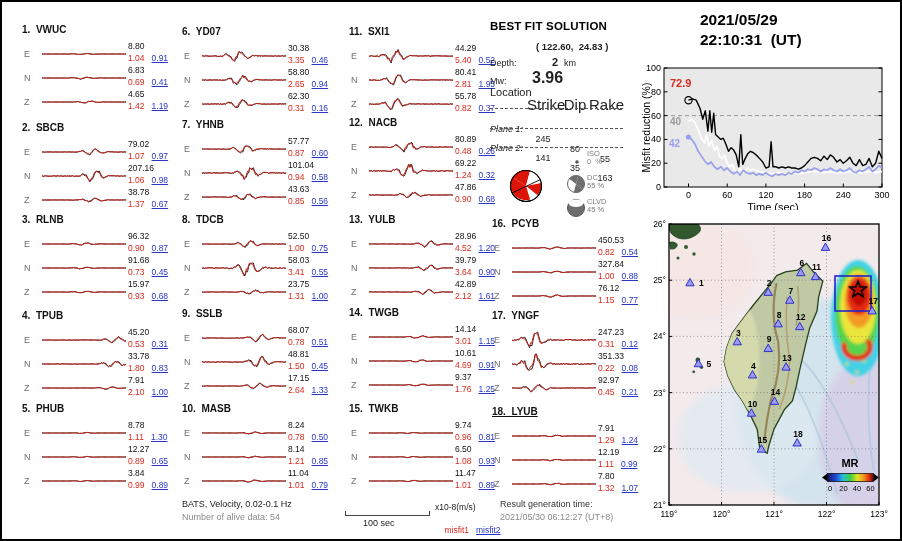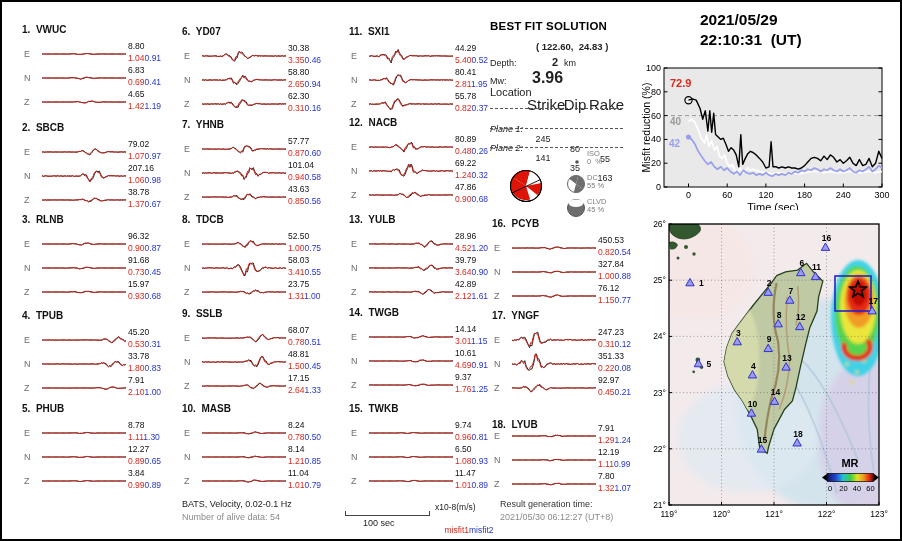--- a/index.html
+++ b/index.html
@@ -5,21 +5,21 @@
   html,body{margin:0;padding:0;background:#fff;}
   #fig{position:relative;width:902px;height:541px;background:#fff;border:2px solid #000;
        box-sizing:border-box;font-family:"Liberation Sans",sans-serif;overflow:hidden;}
   .abs{position:absolute;}
   .st-header{position:absolute;font-size:10px;font-weight:bold;color:#111;white-space:pre;}
   .st-row{position:absolute;width:164px;height:24px;}
   .ch-letter{position:absolute;left:2px;top:7px;font-size:9px;color:#6e6e6e;}
   .wave{position:absolute;left:20px;top:1px;}
   .amp{position:absolute;left:106px;top:-1px;font-size:8.5px;color:#111;white-space:pre;}
   .mis{position:absolute;left:106px;top:11px;font-size:8.5px;white-space:pre;}
-  .m1{color:#d82a1e;} .m2{color:#2736c8;}
+  .m1{color:#d82a1e;} .m2{color:#2736c8;margin-left:7px;text-decoration:underline;}
   
   #solution{left:488px;top:18px;width:170px;height:200px;}
   .sol-h{position:absolute;left:0;top:0;font-size:11.5px;font-weight:bold;color:#000;letter-spacing:.2px;}
   .sol-row{position:absolute;font-size:9px;color:#222;white-space:pre;}
   .sol-b{font-weight:bold;font-size:9.5px;}
   .dash{position:absolute;border-top:1px dashed #555;height:0;}
   .thead{position:absolute;font-size:15px;color:#222;}
   .c-lab{position:absolute;left:0;font-style:italic;}
   .c-str{position:absolute;left:37px;width:32px;text-align:center;}
   .c-dip{position:absolute;left:71px;width:28px;text-align:center;}
@@ -513,21 +513,21 @@
       </div>
       <div class="st-row" style="left: 490px; top: 374px;">
         <span class="ch-letter">Z</span>
         <svg class="wave" width="84" height="22">
           <path d="M0.0,11.1L1.2,10.9L2.3,10.8L3.5,11.1L4.7,11.1L5.8,11.1L7.0,11.3L8.2,11.0L9.3,11.2L10.5,10.3L11.7,9.8L12.8,10.0L14.0,9.4L15.2,10.8L16.3,11.2L17.5,12.9L18.7,14.7L19.8,14.5L21.0,13.6L22.2,12.3L23.3,11.3L24.5,9.7L25.7,8.3L26.8,8.2L28.0,7.4L29.2,9.3L30.3,9.7L31.5,11.1L32.7,11.7L33.8,12.9L35.0,12.7L36.2,12.1L37.3,11.6L38.5,10.7L39.7,10.9L40.8,11.0L42.0,11.0L43.2,11.1L44.3,10.9L45.5,11.3L46.7,11.0L47.8,11.2L49.0,11.2L50.2,11.1L51.3,10.9L52.5,11.1L53.7,11.0L54.8,10.8L56.0,11.0L57.2,10.9L58.3,11.0L59.5,10.8L60.7,11.1L61.8,10.9L63.0,11.1L64.2,11.1L65.3,10.8L66.5,11.0L67.7,10.9L68.8,11.1L70.0,10.8L71.2,11.0L72.3,11.1L73.5,11.1L74.7,11.2L75.8,11.0L77.0,11.0L78.2,10.8L79.3,11.0L80.5,11.0L81.7,10.8L82.8,10.8L84.0,11.0" fill="none" stroke="#111111" stroke-width="0.9"></path>
           <path d="M0.0,11.1L1.2,10.9L2.3,10.9L3.5,11.1L4.7,11.1L5.8,11.0L7.0,11.2L8.2,10.9L9.3,10.9L10.5,10.2L11.7,9.7L12.8,10.3L14.0,9.9L15.2,11.5L16.3,11.9L17.5,13.5L18.7,14.8L19.8,14.0L21.0,12.5L22.2,10.9L23.3,10.0L24.5,8.8L25.7,8.0L26.8,8.7L28.0,8.4L29.2,10.3L30.3,10.5L31.5,11.6L32.7,11.9L33.8,12.8L35.0,12.5L36.2,11.7L37.3,11.3L38.5,10.5L39.7,10.8L40.8,11.0L42.0,11.0L43.2,11.1L44.3,10.9L45.5,11.2L46.7,11.0L47.8,11.2L49.0,11.1L50.2,11.1L51.3,10.9L52.5,11.1L53.7,11.1L54.8,10.8L56.0,11.1L57.2,10.9L58.3,11.0L59.5,10.8L60.7,11.1L61.8,10.9L63.0,11.1L64.2,11.2L65.3,10.8L66.5,11.0L67.7,10.9L68.8,11.0L70.0,10.8L71.2,10.9L72.3,11.1L73.5,11.1L74.7,11.2L75.8,11.0L77.0,11.0L78.2,10.9L79.3,11.1L80.5,11.0L81.7,10.8L82.8,10.9L84.0,11.0" fill="none" stroke="#cc1f14" stroke-width="1"></path>
         </svg>
         <div class="amp">92.97</div>
         <div class="mis"><span class="m1">0.45</span><span class="m2">0.21</span></div>
       </div>
-      <div class="st-header" style="left: 490px; top: 417px;">18.  LYUB</div>
+      <div class="st-header" style="left: 490px; top: 404px; text-decoration: underline;">18.  LYUB</div>
       <div class="st-row" style="left: 490px; top: 422px;">
         <span class="ch-letter">E</span>
         <svg class="wave" width="84" height="22">
           <path d="M0.0,11.0L1.2,11.0L2.3,11.0L3.5,11.0L4.7,11.0L5.8,11.0L7.0,11.0L8.2,11.0L9.3,11.0L10.5,11.0L11.7,11.0L12.8,11.0L14.0,11.0L15.2,11.0L16.3,11.0L17.5,11.0L18.7,11.0L19.8,11.0L21.0,11.0L22.2,11.1L23.3,11.0L24.5,11.1L25.7,11.1L26.8,11.0L28.0,11.0L29.2,10.8L30.3,10.7L31.5,10.8L32.7,10.7L33.8,10.7L35.0,11.1L36.2,11.5L37.3,11.5L38.5,11.5L39.7,11.7L40.8,11.4L42.0,11.0L43.2,10.4L44.3,10.5L45.5,10.2L46.7,10.5L47.8,10.5L49.0,10.9L50.2,11.3L51.3,11.2L52.5,11.2L53.7,11.2L54.8,11.0L56.0,11.0L57.2,11.0L58.3,11.0L59.5,10.9L60.7,11.0L61.8,11.0L63.0,11.0L64.2,11.0L65.3,11.0L66.5,11.0L67.7,11.0L68.8,11.1L70.0,11.0L71.2,11.0L72.3,11.0L73.5,11.0L74.7,11.0L75.8,11.0L77.0,11.0L78.2,11.0L79.3,11.0L80.5,11.0L81.7,11.0L82.8,11.0L84.0,11.0" fill="none" stroke="#111111" stroke-width="0.9"></path>
           <path d="M0.0,11.0L1.2,11.0L2.3,11.0L3.5,11.0L4.7,11.0L5.8,11.0L7.0,11.0L8.2,11.0L9.3,11.0L10.5,11.0L11.7,11.0L12.8,11.0L14.0,11.0L15.2,11.0L16.3,11.0L17.5,11.0L18.7,11.0L19.8,11.0L21.0,11.0L22.2,11.1L23.3,11.0L24.5,11.1L25.7,11.0L26.8,10.9L28.0,10.9L29.2,10.8L30.3,10.7L31.5,10.9L32.7,10.8L33.8,10.9L35.0,11.2L36.2,11.6L37.3,11.4L38.5,11.4L39.7,11.5L40.8,11.1L42.0,10.7L43.2,10.2L44.3,10.5L45.5,10.3L46.7,10.7L47.8,10.7L49.0,11.1L50.2,11.4L51.3,11.2L52.5,11.2L53.7,11.1L54.8,11.0L56.0,10.9L57.2,11.0L58.3,10.9L59.5,10.9L60.7,11.0L61.8,11.0L63.0,11.0L64.2,11.0L65.3,11.0L66.5,11.0L67.7,11.0L68.8,11.0L70.0,11.0L71.2,11.0L72.3,11.0L73.5,11.0L74.7,11.0L75.8,11.0L77.0,11.0L78.2,11.0L79.3,11.0L80.5,11.0L81.7,11.0L82.8,11.0L84.0,11.0" fill="none" stroke="#cc1f14" stroke-width="1"></path>
         </svg>
         <div class="amp">7.91</div>
         <div class="mis"><span class="m1">1.29</span><span class="m2">1.24</span></div>
       </div>
       <div class="st-row" style="left: 490px; top: 446px;">

